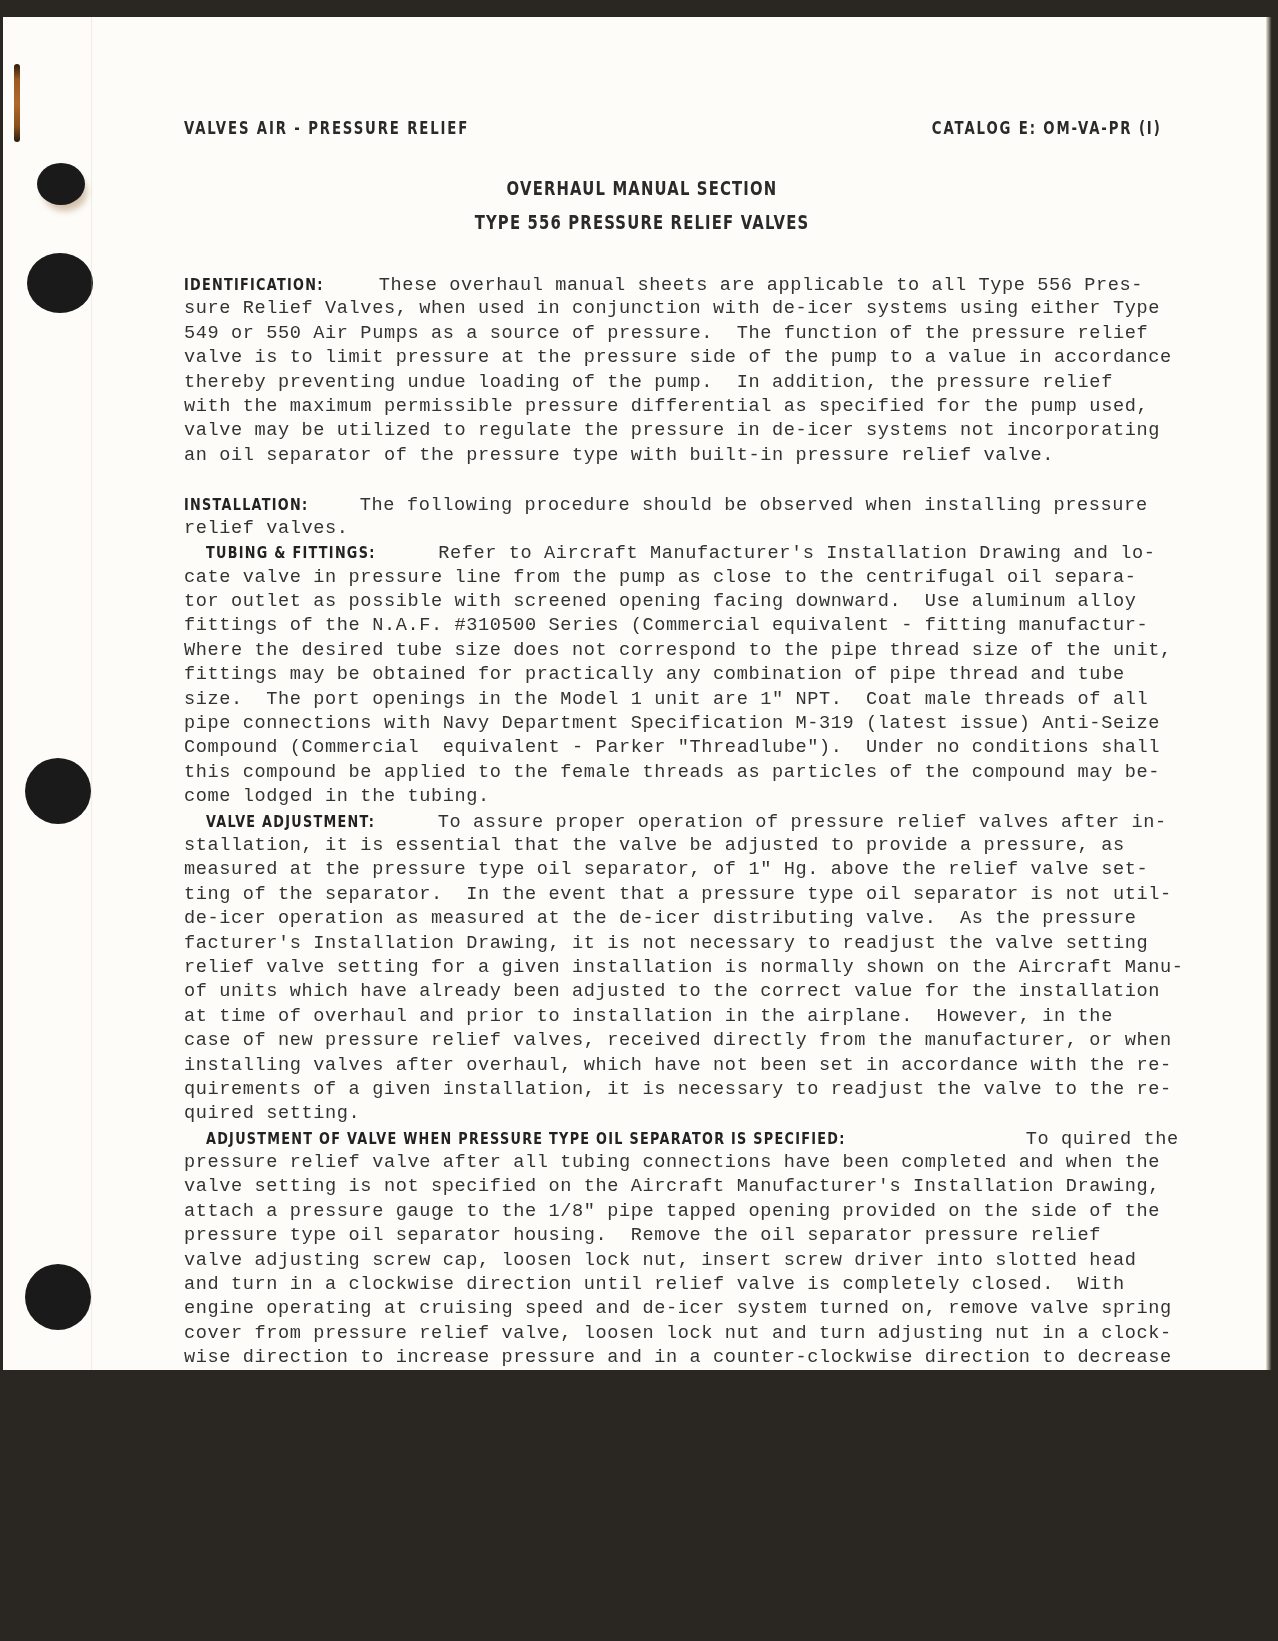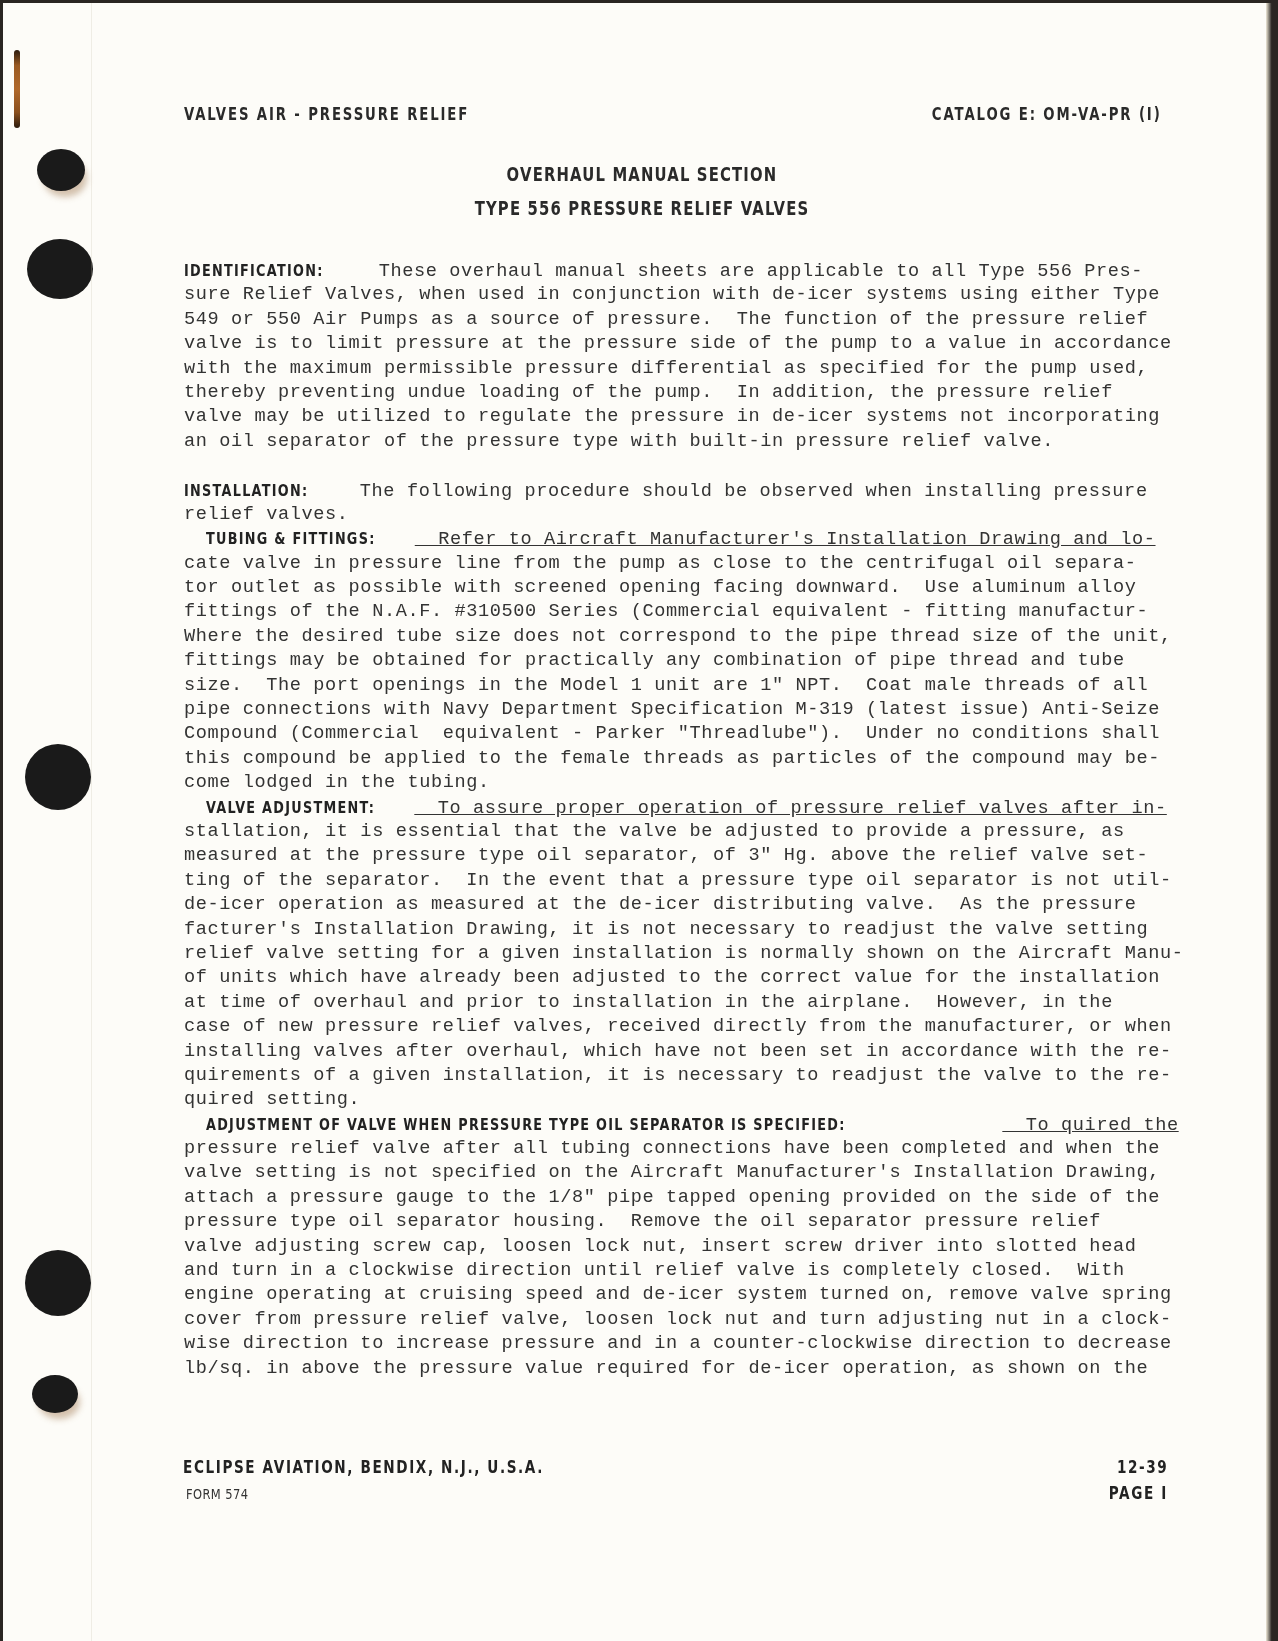--- a/index.html
+++ b/index.html
@@ -9,23 +9,23 @@
     body {
       width: 1278px;
       height: 1641px;
       background: #2a2622;
       position: relative;
       overflow: hidden;
     }
     .page {
       position: absolute;
       left: 3px;
-      top: 3px;
+      top: 17px;
       width: 1269px;
-      height: 1638px;
+      height: 1353px;
       background: #fdfcf8;
       overflow: hidden;
     }
     .page::after {
       
       content: "";
       position: absolute;
       left: 88px;
       top: 0;
       width: 1px;
@@ -107,21 +107,21 @@
       font-family: "DejaVu Sans", sans-serif;
       font-weight: bold;
       font-size: 16px;
       letter-spacing: 1.6px;
       color: #222;
       display: inline-block;
       transform: scaleX(0.8);
       transform-origin: left center;
       margin-right: -0.2em;
     }
-    .sub { padding-left: 22px; text-decoration: underline; }
+    .sub { padding-left: 22px; }
     
     .foot {
       position: absolute;
       font-family: "DejaVu Sans", sans-serif;
       font-weight: bold;
       color: #222;
       letter-spacing: 2px;
       white-space: nowrap;
     }
     .foot-company { left: 180px; top: 1454px; font-size: 17px; transform: scaleX(0.8); transform-origin: left top; }
@@ -149,22 +149,22 @@
   <div class="title title-1">OVERHAUL MANUAL SECTION</div>
   <div class="title title-2">TYPE 556 PRESSURE RELIEF VALVES</div>
 
   <div class="body">
 
     <div>
       <div class="line"><span class="lead">IDENTIFICATION:</span><span>  These overhaul manual sheets are applicable to all Type 556 Pres-</span></div>
       <div class="line">sure Relief Valves, when used in conjunction with de-icer systems using either Type</div>
       <div class="line">549 or 550 Air Pumps as a source of pressure.  The function of the pressure relief</div>
       <div class="line">valve is to limit pressure at the pressure side of the pump to a value in accordance</div>
+      <div class="line">thereby preventing undue loading of the pump.  In addition, the pressure relief</div>
       <div class="line">with the maximum permissible pressure differential as specified for the pump used,</div>
-      <div class="line">thereby preventing undue loading of the pump.  In addition, the pressure relief</div>
       <div class="line">valve may be utilized to regulate the pressure in de-icer systems not incorporating</div>
       <div class="line">an oil separator of the pressure type with built-in pressure relief valve.</div>
     </div>
 
     <div class="gap"></div>
 
     <div>
       <div class="line"><span class="lead">INSTALLATION:</span><span>  The following procedure should be observed when installing pressure</span></div>
       <div class="line">relief valves.</div>
     </div>
@@ -179,21 +179,21 @@
       <div class="line">size.  The port openings in the Model 1 unit are 1" NPT.  Coat male threads of all</div>
       <div class="line">pipe connections with Navy Department Specification M-319 (latest issue) Anti-Seize</div>
       <div class="line">Compound (Commercial  equivalent - Parker "Threadlube").  Under no conditions shall</div>
       <div class="line">this compound be applied to the female threads as particles of the compound may be-</div>
       <div class="line">come lodged in the tubing.</div>
     </div>
 
     <div>
       <div class="line sub"><span class="lead">VALVE ADJUSTMENT:</span><span>  To assure proper operation of pressure relief valves after in-</span></div>
       <div class="line">stallation, it is essential that the valve be adjusted to provide a pressure, as</div>
-      <div class="line">measured at the pressure type oil separator, of 3" Hg. above the relief valve set-</div>
+      <div class="line">measured at the pressure type oil separator, of 1" Hg. above the relief valve set-</div>
       <div class="line">ting of the separator.  In the event that a pressure type oil separator is not util-</div>
       <div class="line">de-icer operation as measured at the de-icer distributing valve.  As the pressure</div>
       <div class="line">facturer's Installation Drawing, it is not necessary to readjust the valve setting</div>
       <div class="line">relief valve setting for a given installation is normally shown on the Aircraft Manu-</div>
       <div class="line">of units which have already been adjusted to the correct value for the installation</div>
       <div class="line">at time of overhaul and prior to installation in the airplane.  However, in the</div>
       <div class="line">case of new pressure relief valves, received directly from the manufacturer, or when</div>
       <div class="line">installing valves after overhaul, which have not been set in accordance with the re-</div>
       <div class="line">quirements of a given installation, it is necessary to readjust the valve to the re-</div>
       <div class="line">quired setting.</div>

